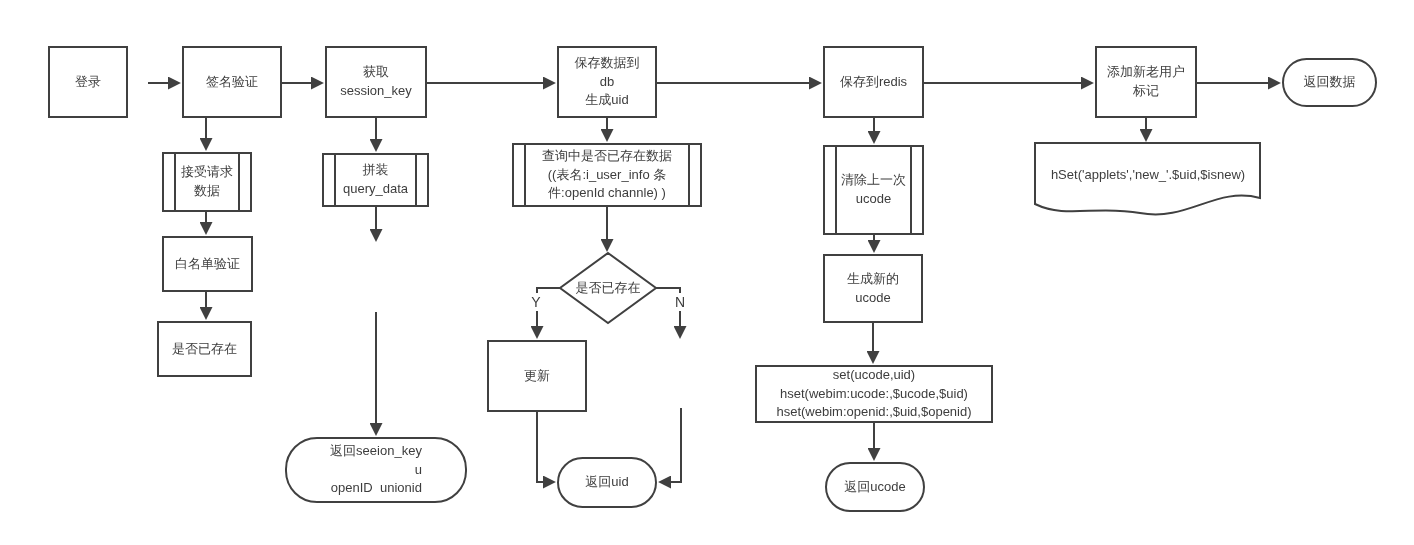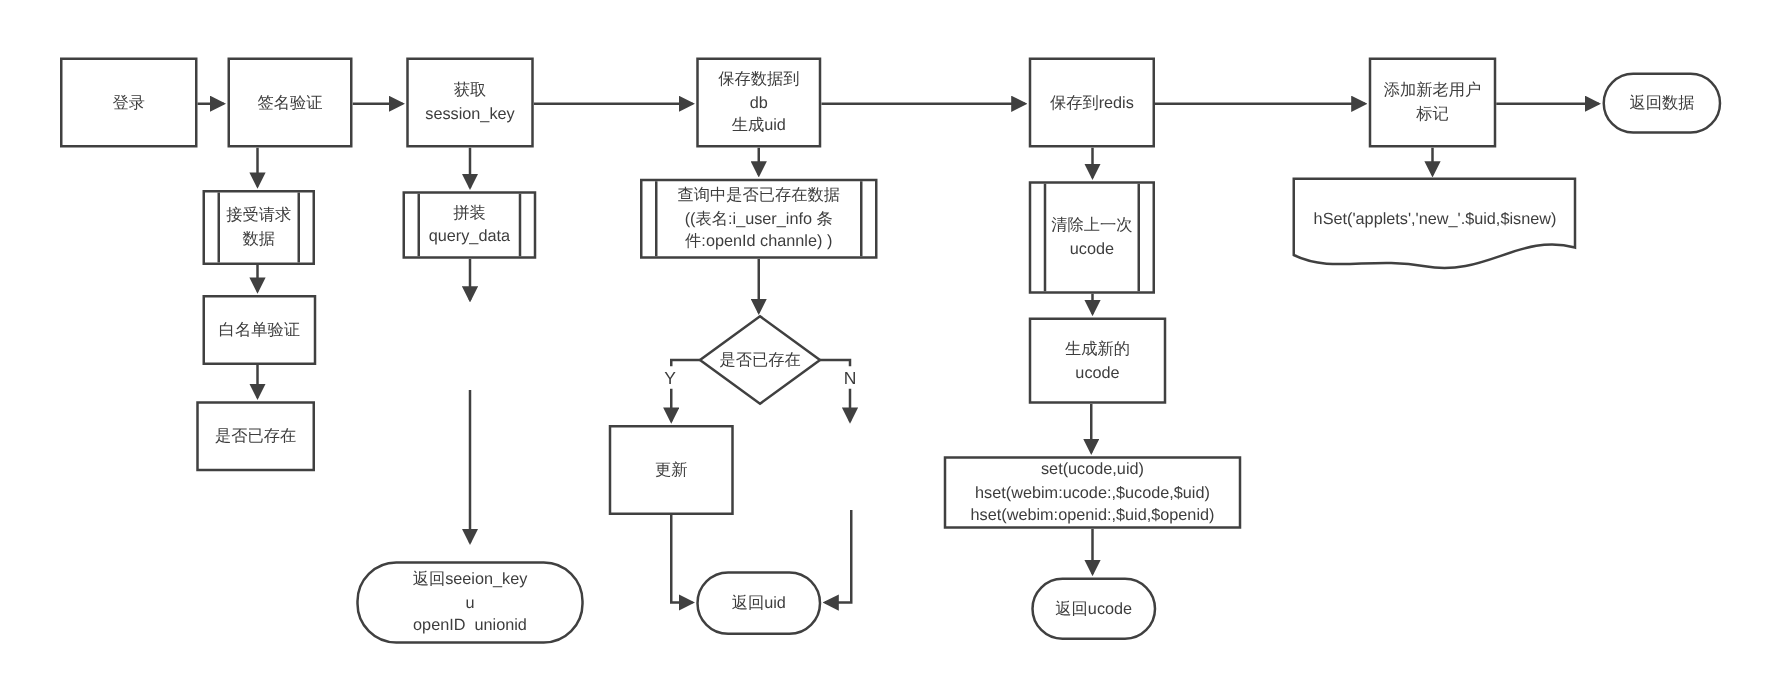--- a/index.html
+++ b/index.html
@@ -28,22 +28,22 @@
   }
   .predef::before,.predef::after{
     content:"";
     position:absolute;
     top:0;bottom:0;
     width:2px;
     background:#404040;
   }
   .predef::before{left:10px;}
   .predef::after{right:10px;}
-  .terminator{border-radius:26px;}
-  .r32{border-radius:32px;margin-top:12px;}
+  .terminator{border-radius:26px;text-align:right;}
+  .r32{border-radius:32px;}
   .ghost{border:none;background:transparent;text-align:center;}
   .nowrap{white-space:nowrap;}
   .branch-label{
     position:absolute;
     box-sizing:border-box;
     background:#ffffff;
     color:#3d3d3d;
     font-size:14px;
     display:flex;align-items:center;justify-content:center;
   }
@@ -87,21 +87,21 @@
     <polyline points="681,408 681,482 660,482" marker-end="url(#arw)"></polyline>
 
     <line x1="874" y1="118" x2="874" y2="142" marker-end="url(#arw)"></line>
     <line x1="874" y1="215" x2="874" y2="251" marker-end="url(#arw)"></line>
     <line x1="873" y1="323" x2="873" y2="362" marker-end="url(#arw)"></line>
     <line x1="874" y1="423" x2="874" y2="459" marker-end="url(#arw)"></line>
 
     <line x1="1146" y1="118" x2="1146" y2="140" marker-end="url(#arw)"></line>
   </svg>
 
-  <div class="node" style="left:48px;top:46px;width:110px;height:72px">登录</div>
+  <div class="node" style="left:48px;top:46px;width:80px;height:72px">登录</div>
   <div class="node" style="left:325px;top:46px;width:102px;height:72px">获取
 session_key</div>
   <div class="node" style="left:182px;top:46px;width:100px;height:72px">签名验证</div>
   <div class="node" style="left:557px;top:46px;width:100px;height:72px">保存数据到
 db
 生成uid</div>
   <div class="node" style="left:823px;top:46px;width:101px;height:72px">保存到redis</div>
   <div class="node" style="left:1095px;top:46px;width:102px;height:72px">添加新老用户
 标记</div>
   <div class="node terminator" style="left:1282px;top:58px;width:95px;height:49px">返回数据</div>
@@ -121,21 +121,21 @@
 ((表名:i_user_info 条
 件:openId channle) )</div>
   <div class="node ghost" style="left:562px;top:274px;width:92px;height:28px">是否已存在</div>
   <div class="branch-label" style="left:528px;top:293px;width:16px;height:18px">Y</div>
   <div class="branch-label" style="left:672px;top:293px;width:16px;height:18px">N</div>
   <div class="node" style="left:487px;top:340px;width:100px;height:72px">更新</div>
   <div class="node terminator" style="left:557px;top:457px;width:100px;height:51px">返回uid</div>
 
   <div class="node predef" style="left:823px;top:145px;width:101px;height:90px">清除上一次
 ucode</div>
-  <div class="node" style="left:823px;top:254px;width:110px;height:69px">生成新的
+  <div class="node" style="left:823px;top:254px;width:100px;height:69px">生成新的
 ucode</div>
   <div class="node" style="left:755px;top:365px;width:238px;height:58px">set(ucode,uid)
 hset(webim:ucode:,$ucode,$uid)
 hset(webim:openid:,$uid,$openid)</div>
   <div class="node terminator" style="left:825px;top:462px;width:100px;height:50px">返回ucode</div>
 
   <div class="node ghost nowrap" style="left:1037px;top:158px;width:222px;height:34px">hSet('applets','new_'.$uid,$isnew)</div>
 
 </div>
 

